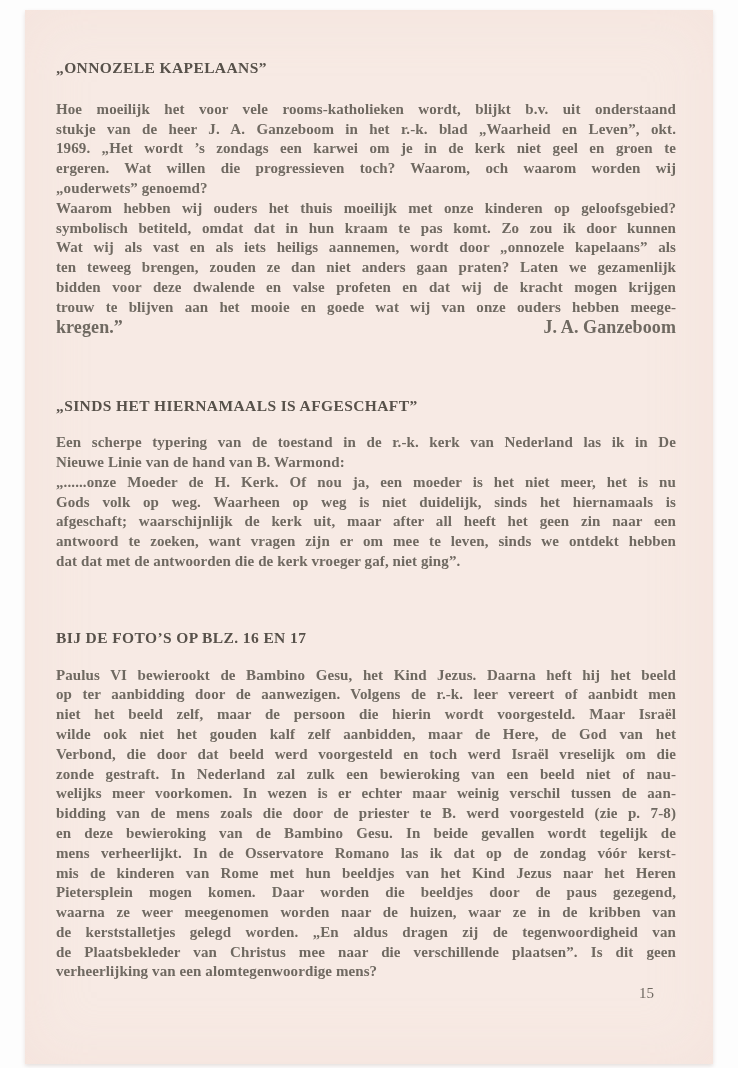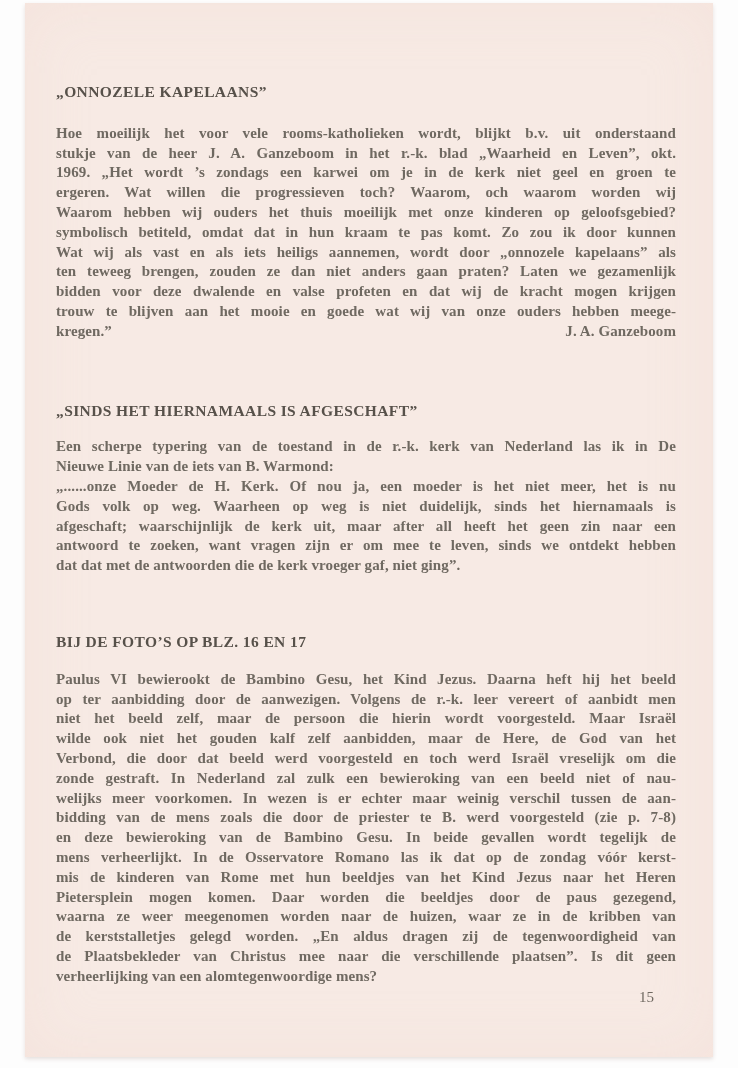--- a/index.html
+++ b/index.html
@@ -10,27 +10,27 @@
   body {
     width: 738px;
     height: 1068px;
     position: relative;
     font-family: "Liberation Serif", "DejaVu Serif", serif;
     overflow: hidden;
   }
   .paper {
     position: absolute;
     left: 25px;
-    top: 3px;
+    top: 10px;
     width: 688px;
     height: 1054px;
     background: var(--paper, #f7eae4);
     box-shadow: 0 2px 4px rgba(120,90,80,0.18), inset 0 0 60px rgba(240,215,205,0.35);
     box-sizing: border-box;
-    padding: 79px 37px 0 31px;
+    padding: 48px 37px 0 31px;
   }
   .section-heading {
     font-size: 15.5px;
     line-height: 19.8px;
     font-weight: bold;
     letter-spacing: 0.4px;
     color: var(--heading, #57514a);
     margin: 0;
   }
   .section + .section .section-heading { margin-top: 0; }
@@ -49,21 +49,21 @@
     white-space: nowrap;
     letter-spacing: 0.1px;
   }
   .text-line.last {
     text-align-last: left;
     white-space: normal;
   }
   .sig-line {
     display: flex;
     justify-content: space-between;
-    font-size: 15px;
+    font-size: 18px;
     line-height: 19.8px;
     color: var(--ink, #6f6961);
     letter-spacing: 0.1px;
   }
   .page-number-row {
     margin-top: 2px;
     text-align: right;
     padding-right: 22px;
     font-size: 15px;
     line-height: 19.8px;
@@ -76,41 +76,42 @@
 <div class="paper">
   <div>
       <section class="section sec-1">
         <h2 class="section-heading">„ONNOZELE KAPELAANS”</h2>
         <div class="paragraphs">
           <div class="paragraph">
             <div class="text-line">Hoe moeilijk het voor vele rooms-katholieken wordt, blijkt b.v. uit onderstaand</div>
             <div class="text-line">stukje van de heer J. A. Ganzeboom in het r.-k. blad „Waarheid en Leven”, okt.</div>
             <div class="text-line">1969. „Het wordt ’s zondags een karwei om je in de kerk niet geel en groen te</div>
             <div class="text-line">ergeren. Wat willen die progressieven toch? Waarom, och waarom worden wij</div>
+            <div class="text-line last">„ouderwets” genoemd?</div>
           </div>
           <div class="paragraph">
             <div class="text-line">Waarom hebben wij ouders het thuis moeilijk met onze kinderen op geloofsgebied?</div>
             <div class="text-line">symbolisch betiteld, omdat dat in hun kraam te pas komt. Zo zou ik door kunnen</div>
             <div class="text-line">Wat wij als vast en als iets heiligs aannemen, wordt door „onnozele kapelaans” als</div>
             <div class="text-line">ten teweeg brengen, zouden ze dan niet anders gaan praten? Laten we gezamenlijk</div>
             <div class="text-line">bidden voor deze dwalende en valse profeten en dat wij de kracht mogen krijgen</div>
             <div class="text-line">trouw te blijven aan het mooie en goede wat wij van onze ouders hebben meege-</div>
             <div class="sig-line">
               <span>kregen.”</span>
               <span>J. A. Ganzeboom</span>
             </div>
           </div>
         </div>
       </section>
       <section class="section sec-2">
         <h2 class="section-heading">„SINDS HET HIERNAMAALS IS AFGESCHAFT”</h2>
         <div class="paragraphs">
           <div class="paragraph">
             <div class="text-line">Een scherpe typering van de toestand in de r.-k. kerk van Nederland las ik in De</div>
-            <div class="text-line last">Nieuwe Linie van de iets van B. Warmond:</div>
+            <div class="text-line last">Nieuwe Linie van de hand van B. Warmond:</div>
           </div>
           <div class="paragraph">
             <div class="text-line">„......onze Moeder de H. Kerk. Of nou ja, een moeder is het niet meer, het is nu</div>
             <div class="text-line">Gods volk op weg. Waarheen op weg is niet duidelijk, sinds het hiernamaals is</div>
             <div class="text-line">afgeschaft; waarschijnlijk de kerk uit, maar after all heeft het geen zin naar een</div>
             <div class="text-line">antwoord te zoeken, want vragen zijn er om mee te leven, sinds we ontdekt hebben</div>
             <div class="text-line last">dat dat met de antwoorden die de kerk vroeger gaf, niet ging”.</div>
           </div>
         </div>
       </section>

